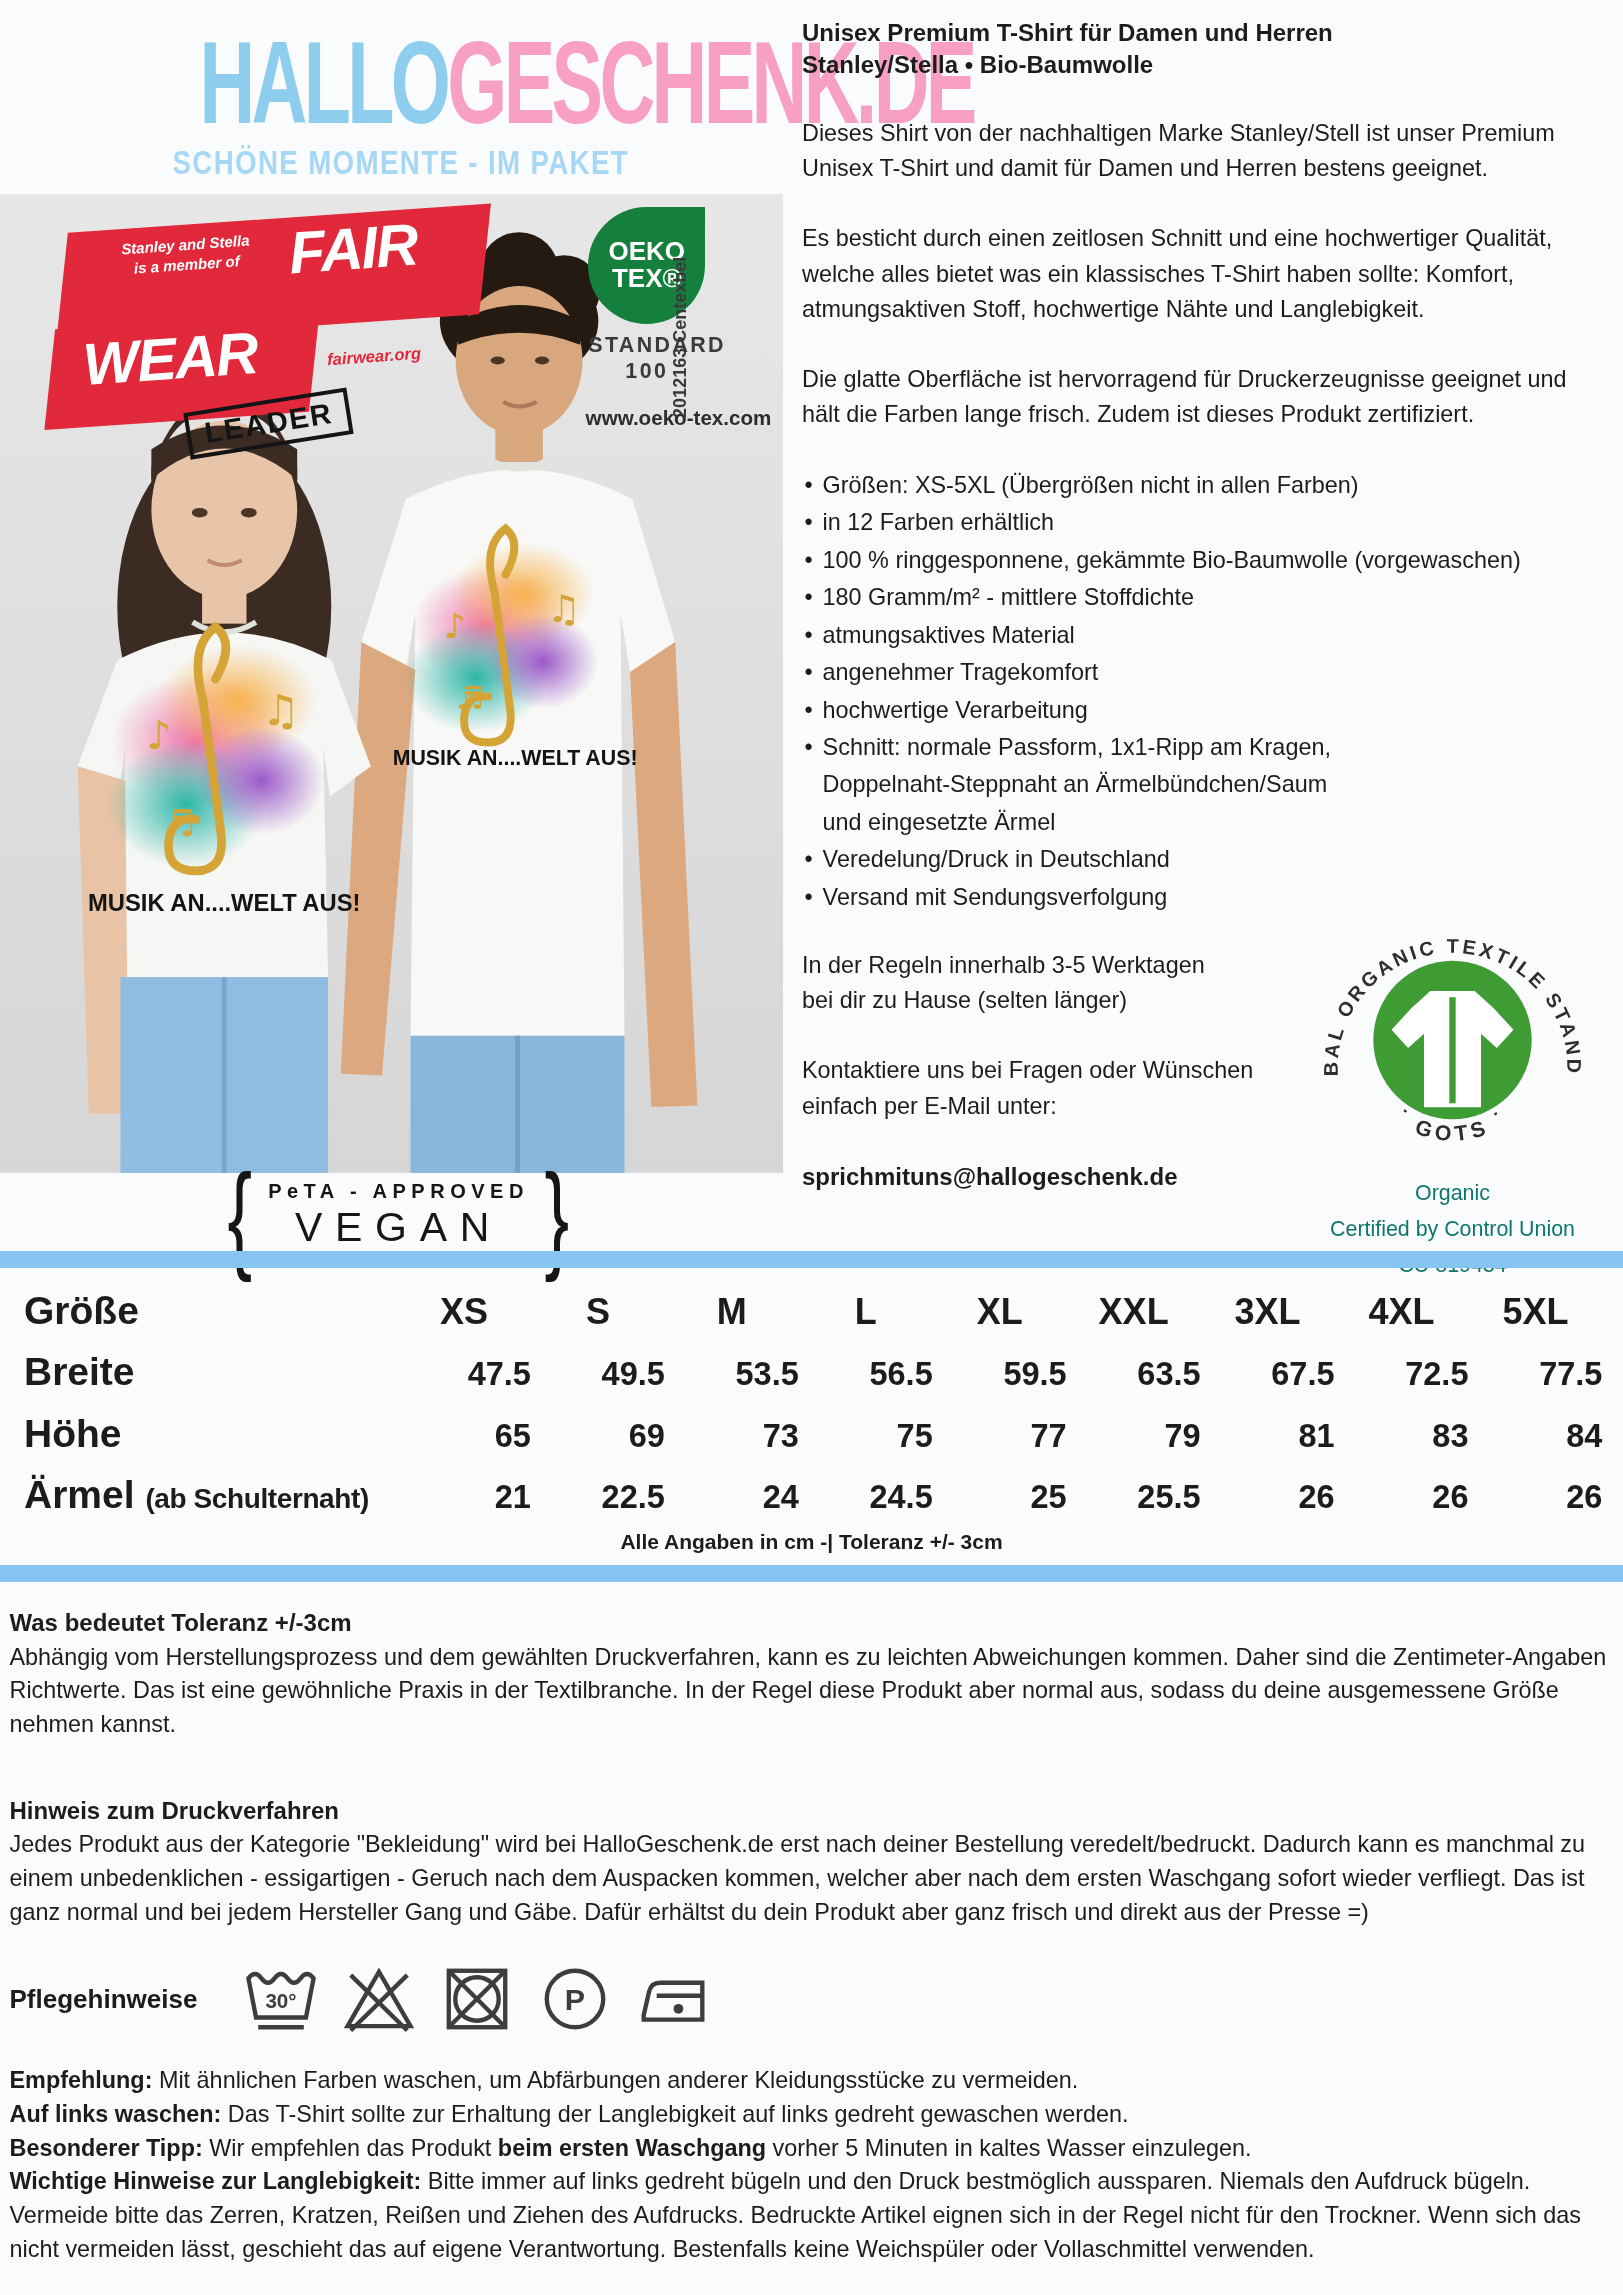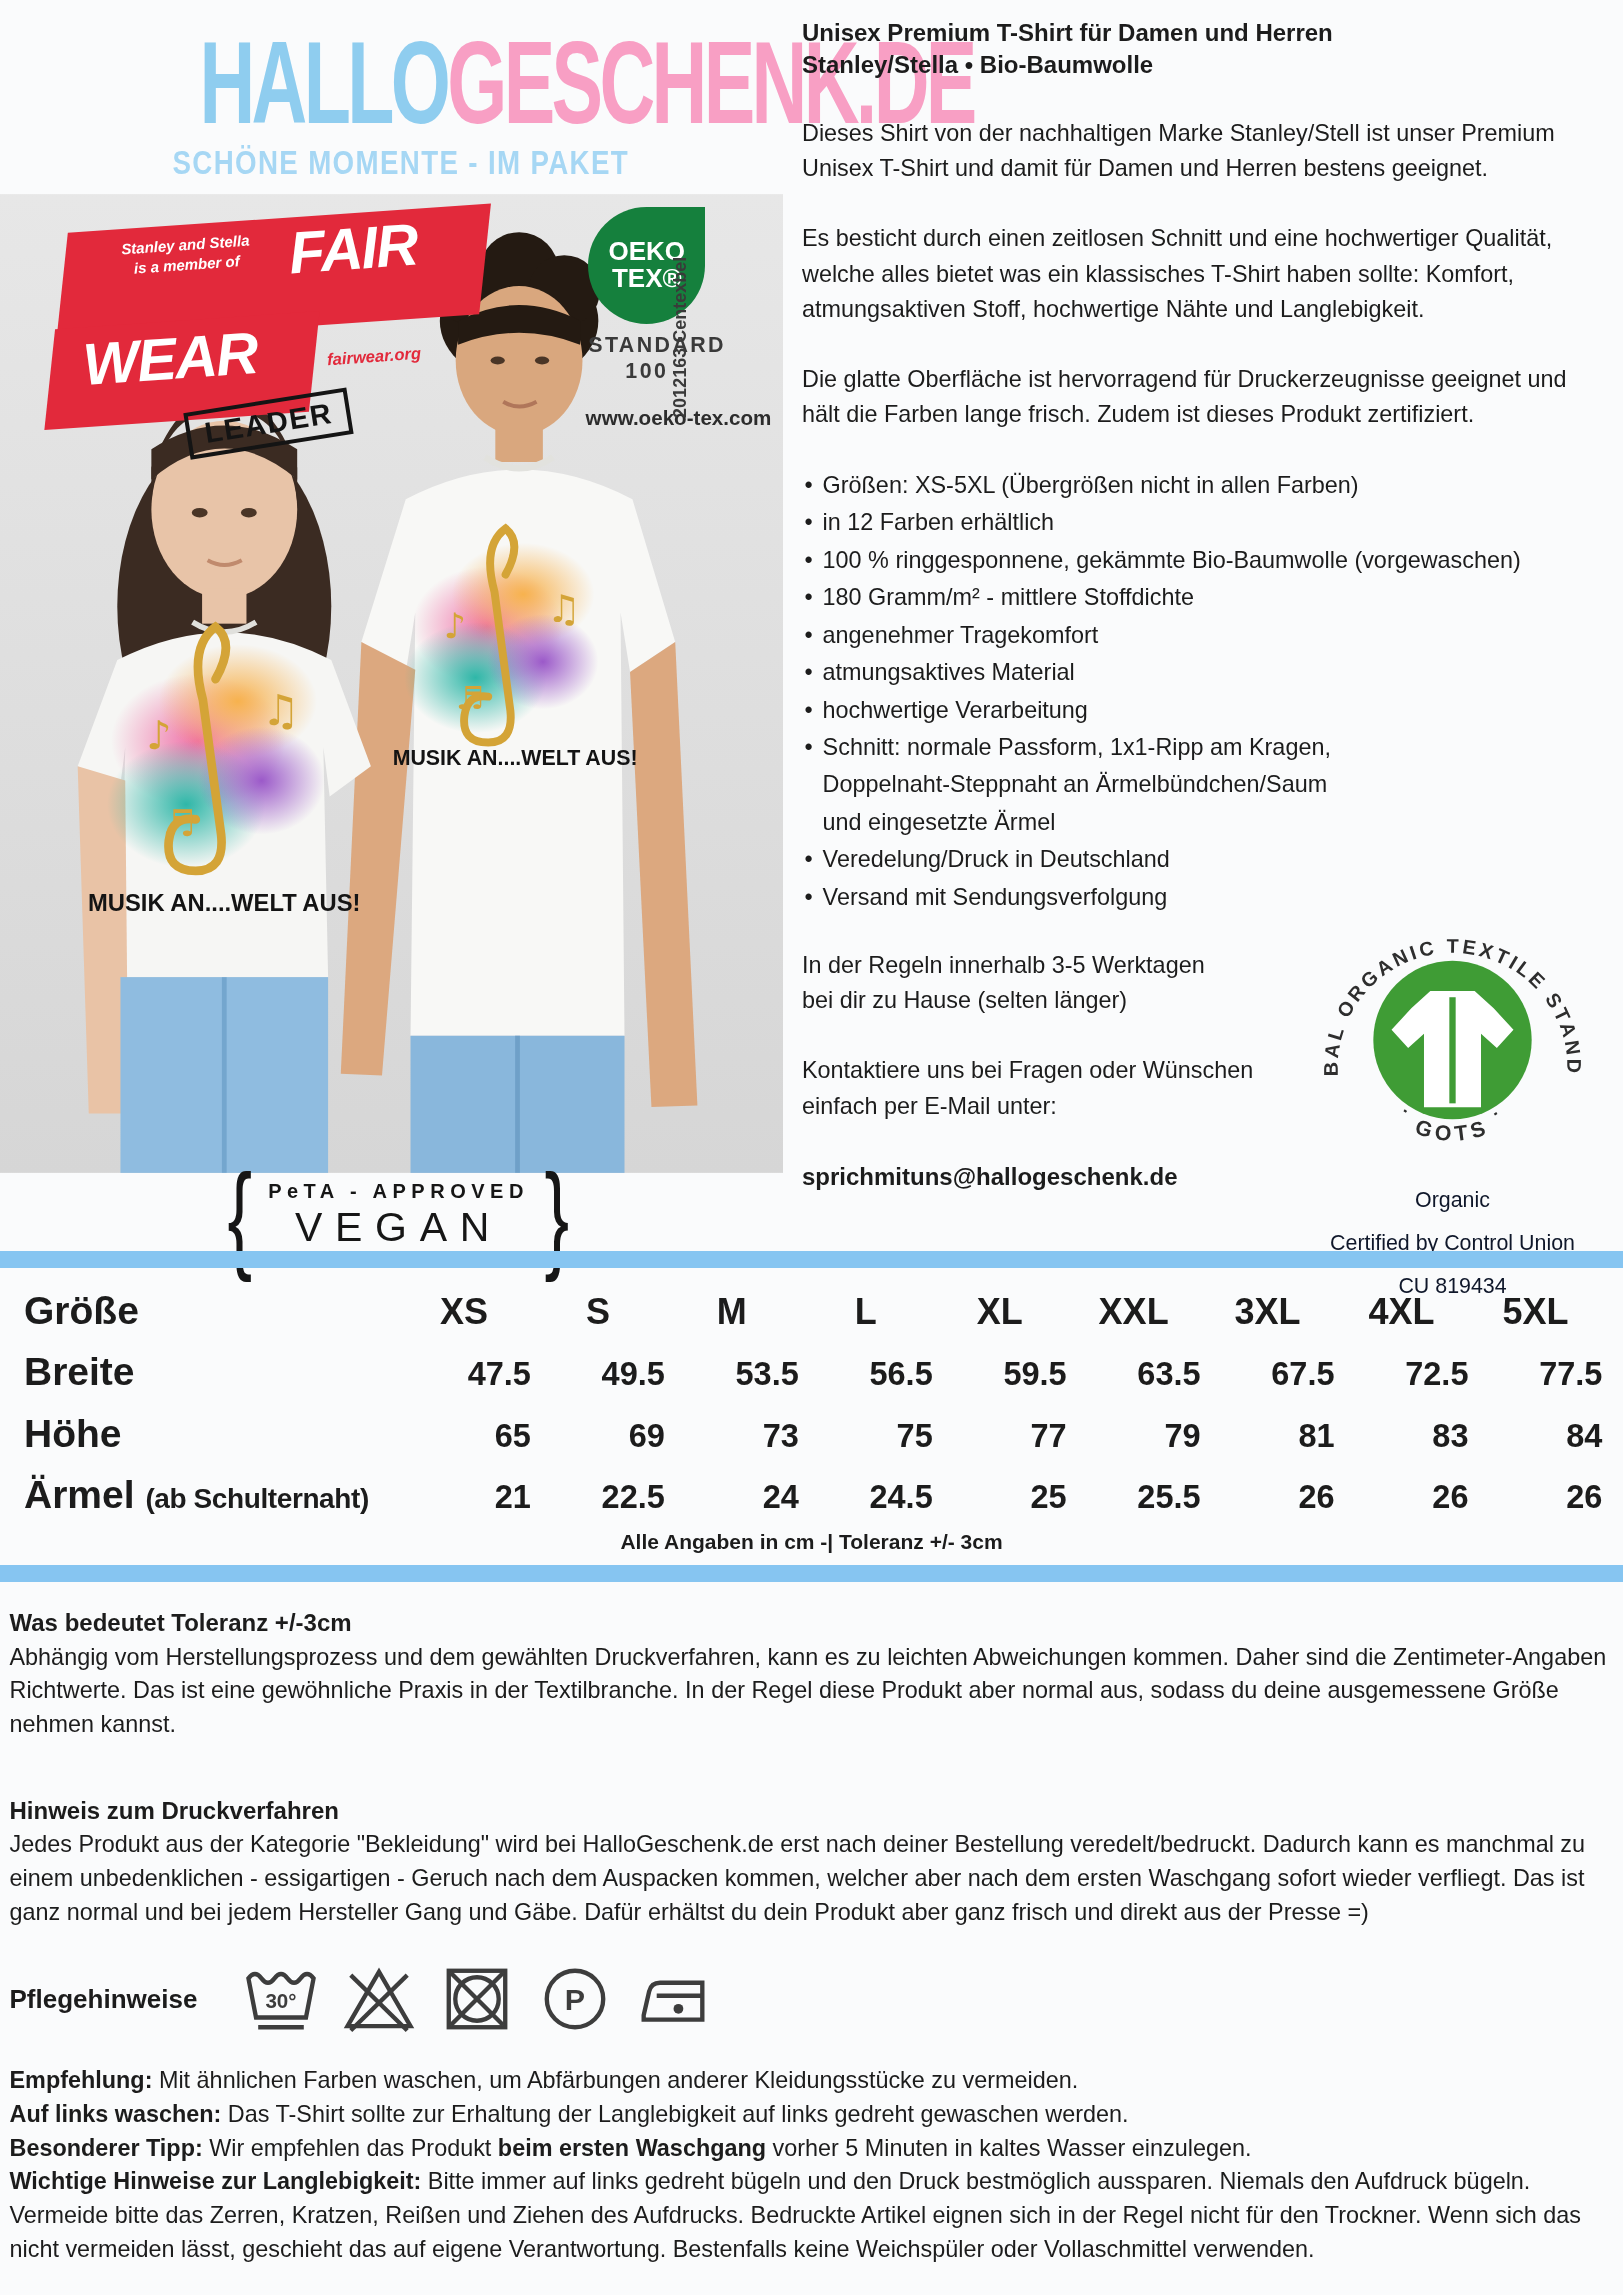--- a/index.html
+++ b/index.html
@@ -20,21 +20,21 @@
   .right-col p{margin:0 0 35px 0;}
   .pre{white-space:pre-line;}
   ul.features{list-style:none;margin:0 0 32px 0;padding:0;line-height:1.6;}
   ul.features li{position:relative;padding-left:20.6px;white-space:pre-line;}
   ul.features li::before{content:"•";position:absolute;left:2.4px;}
   .r-delivery,.r-contact{max-width:491px;}
   .r-email{font-weight:700;font-size:24px;margin-top:24px;}
 
   
   .gots{position:absolute;left:504px;top:904px;width:293px;text-align:center;}
-  .gots-sub{font-size:21.4px;color:#0f172a;line-height:1.22;margin-top:17px;}
+  .gots-sub{font-size:21.4px;color:#0f766e;line-height:1.22;margin-top:10px;}
 
   
   .photo{position:absolute;left:0;top:194px;width:783px;height:979px;overflow:hidden;}
   .photo svg.scene{position:absolute;left:0;top:0;}
 
   
   .fairwear{position:absolute;left:9.5px;top:6.3px;width:491px;height:277px;pointer-events:none;}
   .fw-top{position:absolute;left:54px;top:17.4px;width:419px;height:111px;background:#E2293B;
           transform:skewX(-10deg) rotate(-4deg);}
   .fw-bottom{position:absolute;left:41px;top:120px;width:262px;height:101px;background:#E2293B;
@@ -225,22 +225,22 @@
       <span>Stanley/Stella  • Bio-Baumwolle</span>
     </h1>
     <p>Dieses Shirt von der nachhaltigen Marke Stanley/Stell ist unser Premium Unisex T-Shirt und damit für Damen und Herren bestens geeignet.</p>
     <p>Es besticht durch einen zeitlosen Schnitt und eine hochwertiger Qualität, welche alles bietet was ein klassisches T-Shirt haben sollte: Komfort, atmungsaktiven Stoff, hochwertige Nähte und Langlebigkeit.</p>
     <p>Die glatte Oberfläche ist hervorragend für Druckerzeugnisse geeignet und hält die Farben lange frisch. Zudem ist dieses Produkt zertifiziert.</p>
     <ul class="features">
       <li>Größen: XS-5XL (Übergrößen nicht in allen Farben)</li>
       <li>in 12 Farben erhältlich</li>
       <li>100 % ringgesponnene, gekämmte Bio-Baumwolle (vorgewaschen)</li>
       <li>180 Gramm/m² - mittlere Stoffdichte</li>
+      <li>atmungsaktives Material</li>
       <li>angenehmer Tragekomfort</li>
-      <li>atmungsaktives Material</li>
       <li>hochwertige Verarbeitung</li>
       <li>Schnitt: normale Passform, 1x1-Ripp am Kragen,
 Doppelnaht-Steppnaht an Ärmelbündchen/Saum
 und eingesetzte Ärmel</li>
       <li>Veredelung/Druck in Deutschland</li>
       <li>Versand mit Sendungsverfolgung</li>
     </ul>
     <p class="r-delivery pre">In der Regeln innerhalb 3-5 Werktagen
 bei dir zu Hause (selten länger)</p>
     <p class="r-contact pre">Kontaktiere uns bei Fragen oder Wünschen

